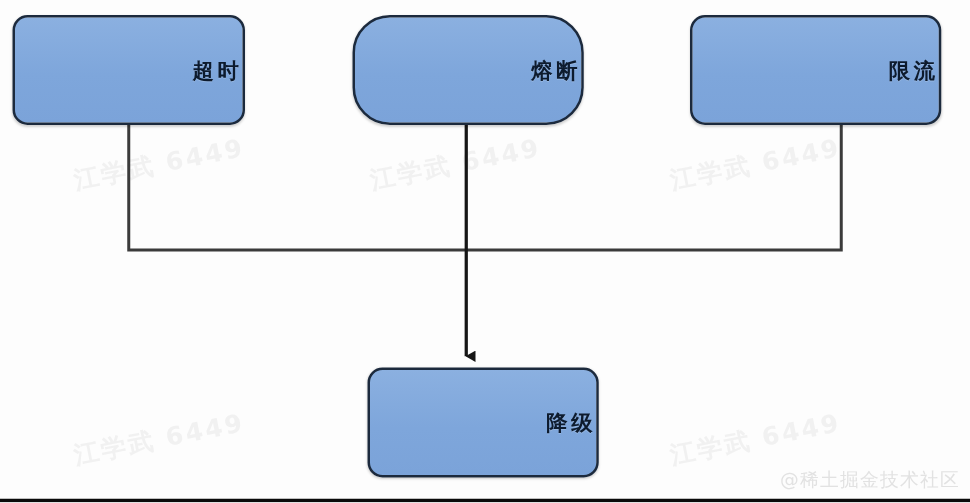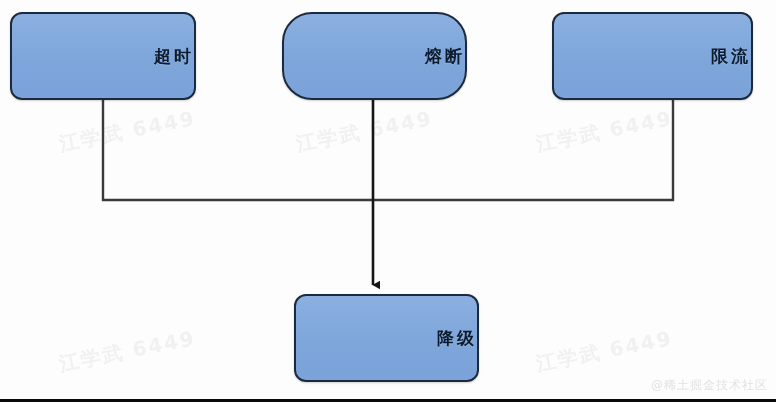--- a/index.html
+++ b/index.html
@@ -29,21 +29,21 @@
     letter-spacing: 2px;
     transform: rotate(-11deg);
     white-space: nowrap;
     user-select: none;
   }
   .wm-brand {
     position: absolute;
     right: 8px;
     bottom: 8px;
     color: #e2e2e2;
-    font-size: 12px;
+    font-size: 15px;
     letter-spacing: 1px;
     white-space: nowrap;
     z-index: 3;
   }
   .edges {
     position: absolute;
     left: 0;
     top: 0;
     z-index: 2;
   }

